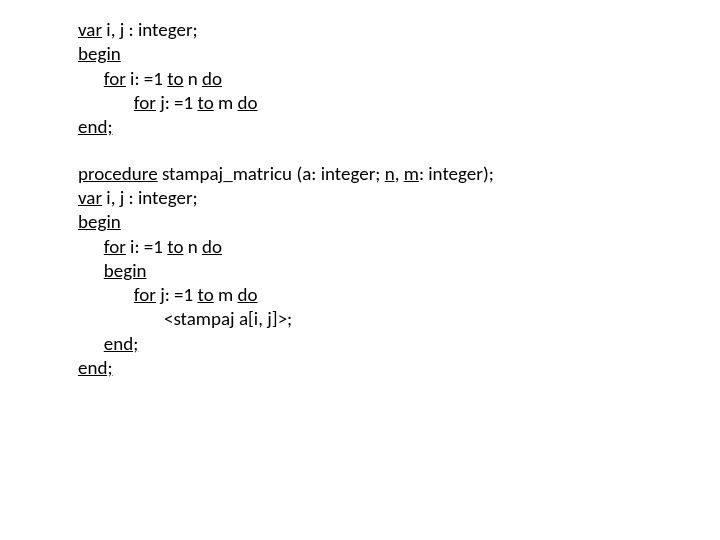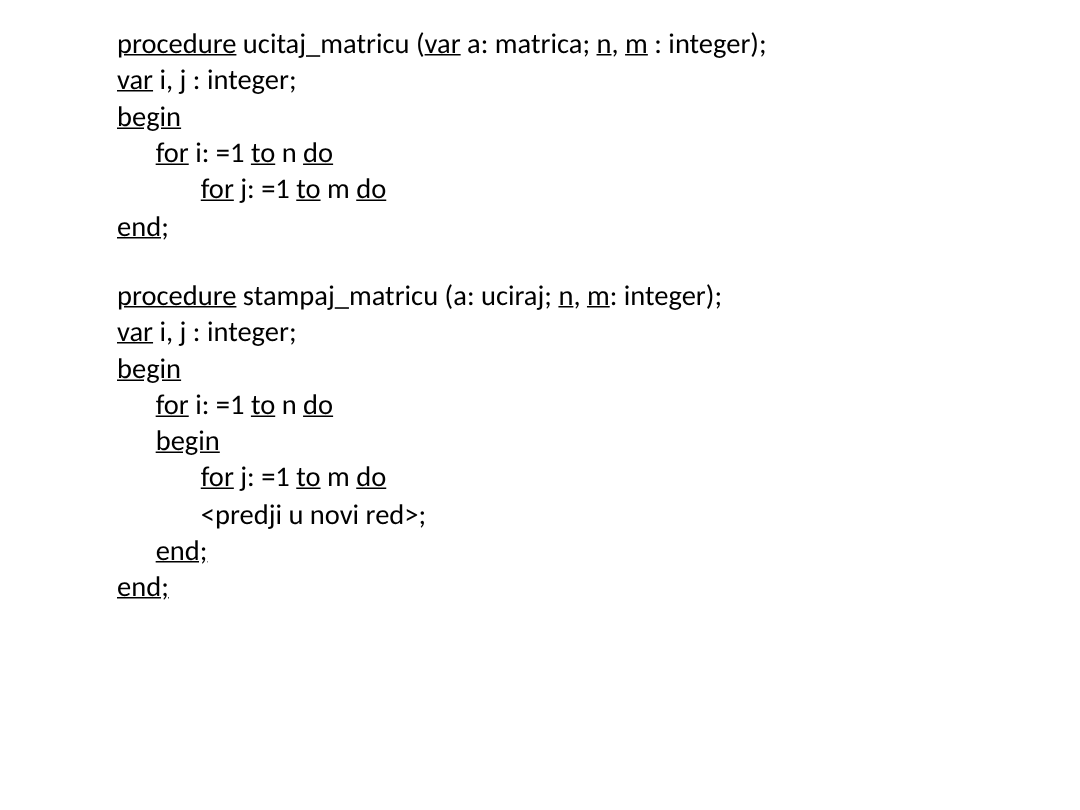--- a/index.html
+++ b/index.html
@@ -24,47 +24,46 @@
   }
   .gap {
     height: 22px;
   }
 </style>
 </head>
 <body>
 
 <div class="page">
 
-  <div class="line"><span class="u">procedure</span><span> ucitaj_matricu (</span><span class="u">var</span><span> a: matrica; </span><span class="u">n</span><span>, </span><span class="u">m</span><span> : integer);</span></div>
 
   <div class="line"><span class="u">var</span><span> i, j : integer;</span></div>
 
   <div class="line"><span class="u">begin</span></div>
 
   <div class="line">      <span class="u">for</span><span> i: =1 </span><span class="u">to</span><span> n </span><span class="u">do</span></div>
 
   <div class="line">             <span class="u">for</span><span> j: =1 </span><span class="u">to</span><span> m </span><span class="u">do</span></div>
 
 
   <div class="line"><span class="u">end;</span></div>
 
   <div class="gap"></div>
 
-  <div class="line"><span class="u">procedure</span><span> stampaj_matricu (a: uciraj; </span><span class="u">n</span><span>, </span><span class="u">m</span><span>: integer);</span></div>
+  <div class="line"><span class="u">procedure</span><span> stampaj_matricu (a: integer; </span><span class="u">n</span><span>, </span><span class="u">m</span><span>: integer);</span></div>
 
   <div class="line"><span class="u">var</span><span> i, j : integer;</span></div>
 
   <div class="line"><span class="u">begin</span></div>
 
   <div class="line">      <span class="u">for</span><span> i: =1 </span><span class="u">to</span><span> n </span><span class="u">do</span></div>
 
   <div class="line">      <span class="u">begin</span></div>
 
   <div class="line">             <span class="u">for</span><span> j: =1 </span><span class="u">to</span><span> m </span><span class="u">do</span></div>
 
+  <div class="line">                    <span>&lt;stampaj a[i, j]&gt;;</span></div>
 
-  <div class="line">             <span>&lt;predji u novi red&gt;;</span></div>
 
   <div class="line">      <span class="u">end;</span></div>
 
   <div class="line"><span class="u">end;</span></div>
 
 </div>
 
 </body></html>

